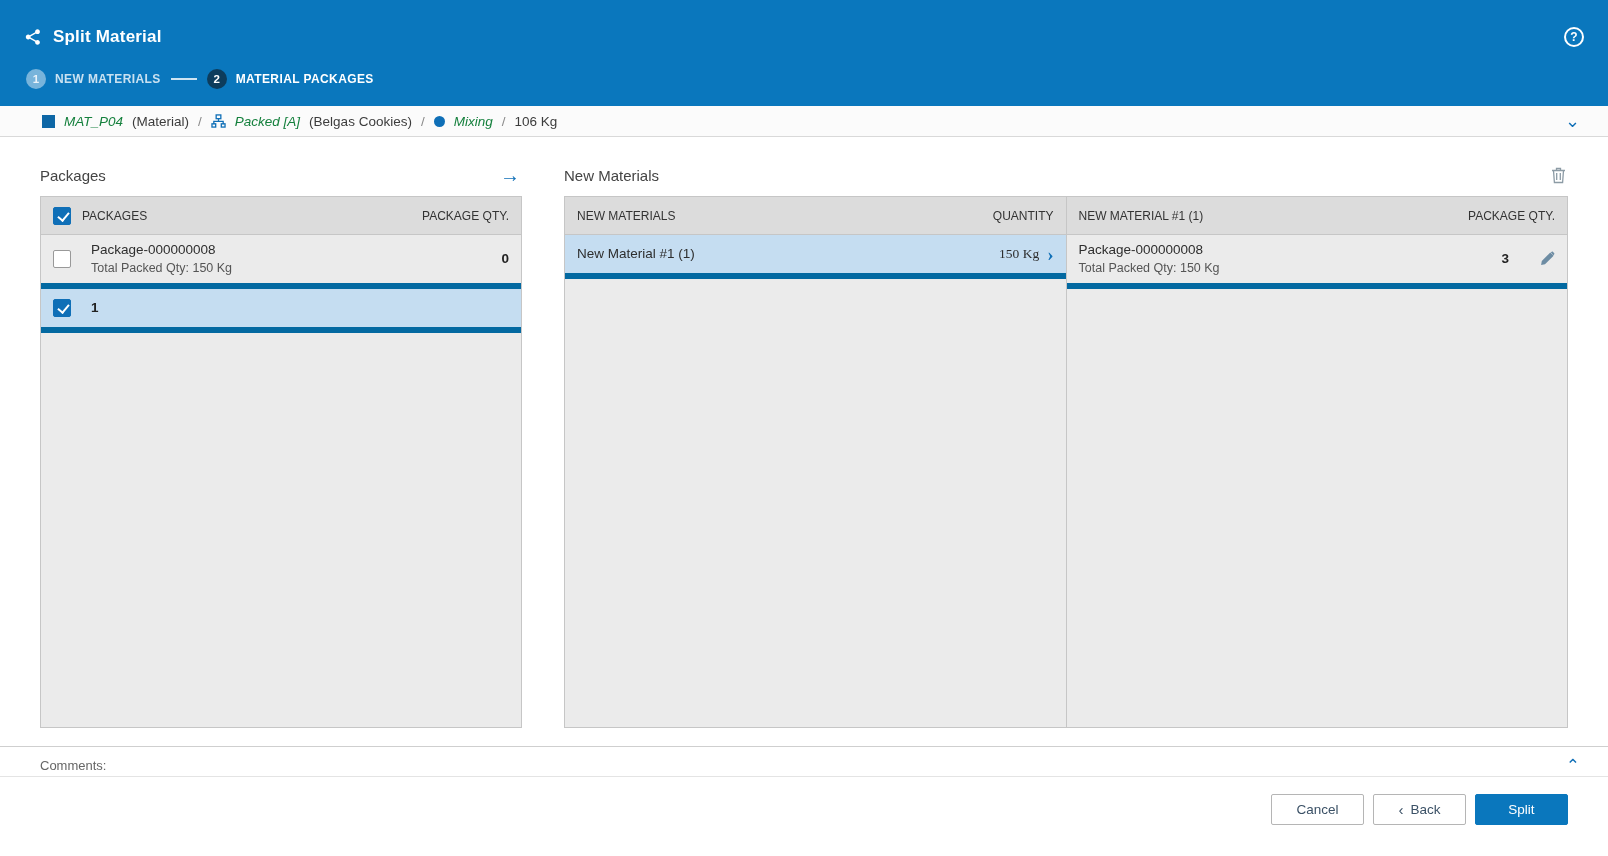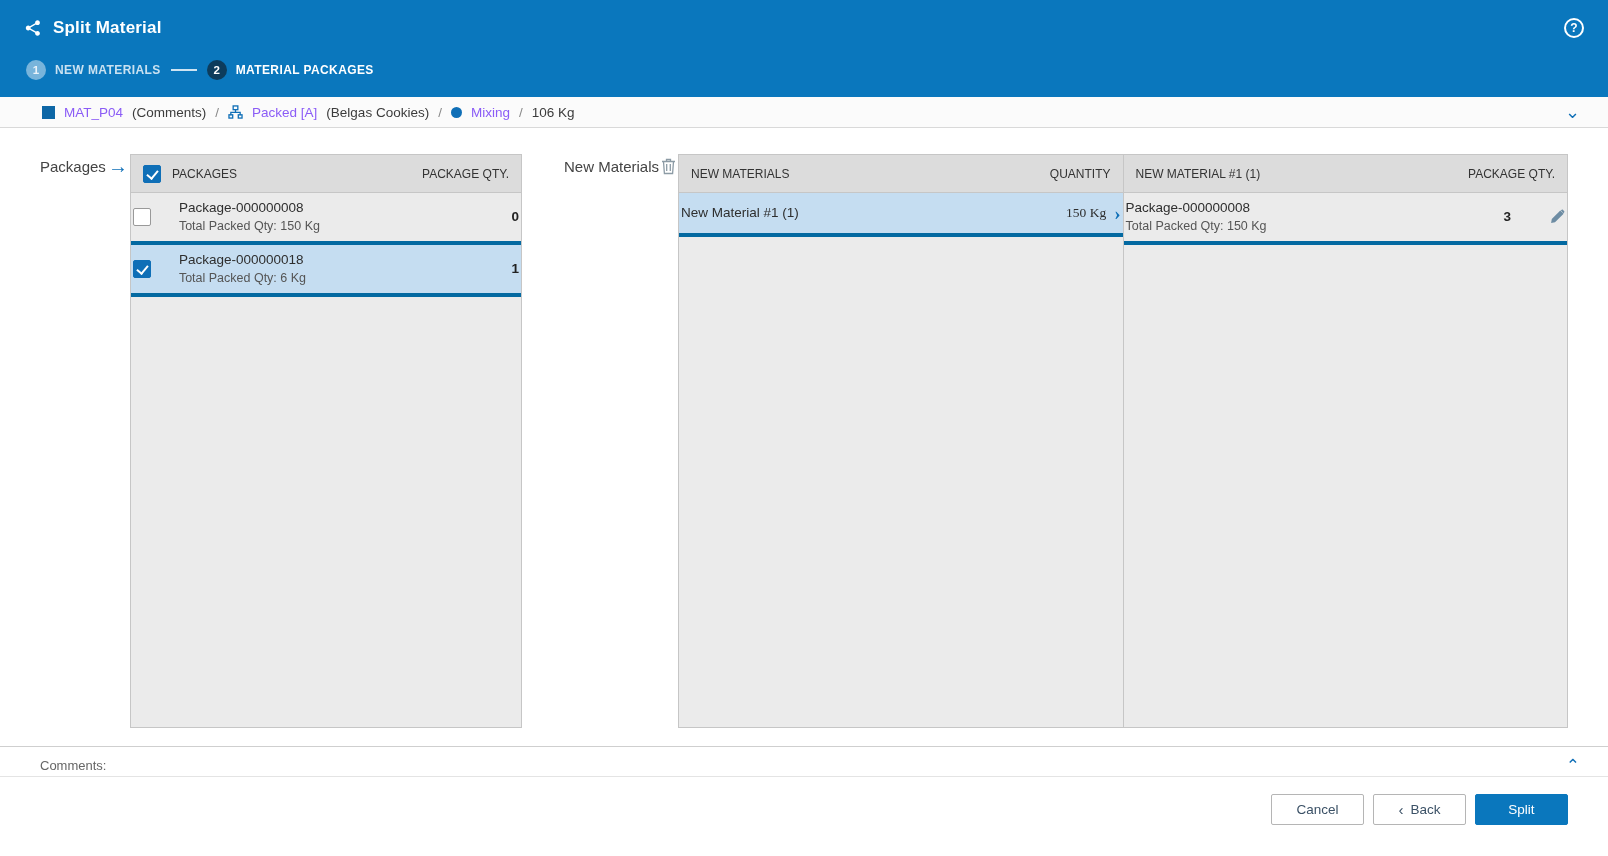--- a/index.html
+++ b/index.html
@@ -1,59 +1,59 @@
 <!DOCTYPE html>
 <html><head>
 <meta charset="utf-8">
 <style>
   * { margin:0; padding:0; box-sizing:border-box; }
   html,body { width:1608px; height:856px; font-family:"Liberation Sans","DejaVu Sans",sans-serif; background:#fff; color:#333; overflow:hidden; }
   .page { display:flex; flex-direction:column; height:100%; }
 
   
-  .app-header { background:#0a77bd; color:#fff; padding:3px 24px 10px 24px; flex:none; }
+  .app-header { background:#0a77bd; color:#fff; padding:12px 24px 10px 24px; flex:none; }
   .title-row { display:flex; align-items:center; height:50px; gap:11px; }
   .app-title { font-size:17px; font-weight:600; letter-spacing:.2px; }
   .title-spacer { flex:1; }
   .help-circle { width:20px; height:20px; border:2px solid #fff; border-radius:50%; display:flex; align-items:center; justify-content:center; font-size:12px; font-weight:700; cursor:pointer; }
   .steps { display:flex; align-items:center; height:34px; padding-left:2px; }
   .step { display:flex; align-items:center; gap:9px; }
   .step-circle { width:20px; height:20px; border-radius:50%; display:flex; align-items:center; justify-content:center; font-size:11.5px; font-weight:700; }
   .step-done .step-circle { background:rgba(255,255,255,.45); color:#eaf3fa; }
   .step-active .step-circle { background:#0d3c5c; color:#fff; }
   .step-label { font-size:12px; font-weight:600; letter-spacing:.4px; }
   .step-done .step-label { color:rgba(255,255,255,.78); }
   .step-active .step-label { color:#fff; }
   .step-connector { width:26px; height:2px; background:rgba(255,255,255,.8); margin:0 10px; }
 
   
   .breadcrumb { height:31px; flex:none; background:#fbfbfb; border-bottom:1px solid #d9d9d9; display:flex; align-items:center; padding:0 24px 0 42px; gap:9px; font-size:13.5px; }
   .mat-square { width:13px; height:13px; background:#0e67a6; flex:none; }
-  .bc-link { color:#8b5cf6; cursor:pointer; }
+  .bc-link { color:#15803d; cursor:pointer;font-style:italic; }
   .bc-muted { color:#3c3c3c; }
   .bc-sep { color:#8a8a8a; }
   .op-dot { width:11px; height:11px; border-radius:50%; background:#0f6fb7; flex:none; }
   .bc-chevron { margin-left:auto; color:#0f6fb7; font-size:18px; line-height:10px; cursor:pointer; padding:0 4px; }
   .hier-icon { display:flex; align-items:center; }
 
   
   .content { flex:1; display:flex; gap:42px; padding:26px 40px 18px 40px; background:#fff; min-height:0; }
-  .panel { display:flex; min-height:0;justify-content:center; }
+  .panel { display:flex; flex-direction:column; min-height:0;justify-content:center; }
   .panel-left { width:482px; flex:none; }
   .panel-right { flex:1; }
   .panel-title-row { display:flex; justify-content:space-between; align-items:center; margin-bottom:9px; height:24px; }
   .panel-title { font-size:15px; color:#444; }
   .transfer-arrow { color:#0f6fb7; font-size:20px; font-weight:700; cursor:pointer; line-height:1; padding:0 2px; }
   .trash-btn { cursor:pointer; display:flex; align-items:center; padding:0 2px; }
 
   .grid { flex:1; border:1px solid #c6c6c6; background:#ebebeb; display:flex; flex-direction:column; min-height:0; }
   .grid-head { height:38px; flex:none; background:#dcdcdc; border-bottom:1px solid #c6c6c6; display:flex; align-items:center; justify-content:space-between; padding:0 12px; font-size:12px; color:#333; }
   .head-left { display:flex; align-items:center; gap:11px; }
   .rows { flex:1; overflow:hidden; }
-  .row { display:flex; align-items:center; gap:28px; padding:5px 2px; min-height:44px; border-bottom:4px solid #0369a1; cursor:pointer; }
+  .row { display:flex; align-items:center; gap:20px; padding:5px 12px; min-height:44px; border-bottom:6px solid #0369a1; cursor:pointer; }
   .row.selected { background:#c5ddf1; }
   .row-text { flex:1; min-width:0; }
   .row-name { font-size:13.5px; color:#2e2e2e; line-height:1.5; }
   .row-detail { font-size:12.5px; color:#555; line-height:1.4; }
   .row-qty { font-size:13.5px; font-weight:700; color:#222; }
 
   .checkbox { width:18px; height:18px; border:1px solid #999; border-radius:2px; background:#fff; position:relative; flex:none; cursor:pointer; }
   .checkbox.checked { background:#0f6fb7; border-color:#0f6fb7; }
   .checkbox.checked::after { content:""; position:absolute; left:5.5px; top:2px; width:5px; height:9px; border:solid #fff; border-width:0 2px 2px 0; transform:rotate(40deg); }
 
@@ -101,21 +101,21 @@
       <div class="step step-active">
         <span class="step-circle">2</span>
         <span class="step-label">MATERIAL PACKAGES</span>
       </div>
     </div>
   </div>
 
   <div class="breadcrumb">
     <span class="mat-square"></span>
     <span class="bc-link">MAT_P04</span>
-    <span class="bc-muted">(Comments)</span>
+    <span class="bc-muted">(Material)</span>
     <span class="bc-sep">/</span>
     <span class="hier-icon">
       <svg width="15" height="14" viewBox="0 0 16 15">
           <g fill="none" stroke="#0f6fb7" stroke-width="1.4">
             <rect x="5.5" y="1" width="5" height="4"></rect>
             <path d="M8 5v3M3 11V8h10v3"></path>
             <rect x="1" y="10.5" width="4" height="3.5"></rect>
             <rect x="11" y="10.5" width="4" height="3.5"></rect>
           </g>
         </svg>
@@ -149,24 +149,20 @@
           <div class="row">
             <span class="checkbox"></span>
             <span class="row-text">
               <div class="row-name">Package-000000008</div>
               <div class="row-detail">Total Packed Qty: 150 Kg</div>
             </span>
             <span class="row-qty">0</span>
           </div>
           <div class="row selected">
             <span class="checkbox checked"></span>
-            <span class="row-text">
-              <div class="row-name">Package-000000018</div>
-              <div class="row-detail">Total Packed Qty: 6 Kg</div>
-            </span>
             <span class="row-qty">1</span>
           </div>
         </div>
       </div>
     </div>
 
     <div class="panel panel-right">
       <div class="panel-title-row">
         <span class="panel-title">New Materials</span>
         <span class="trash-btn">

